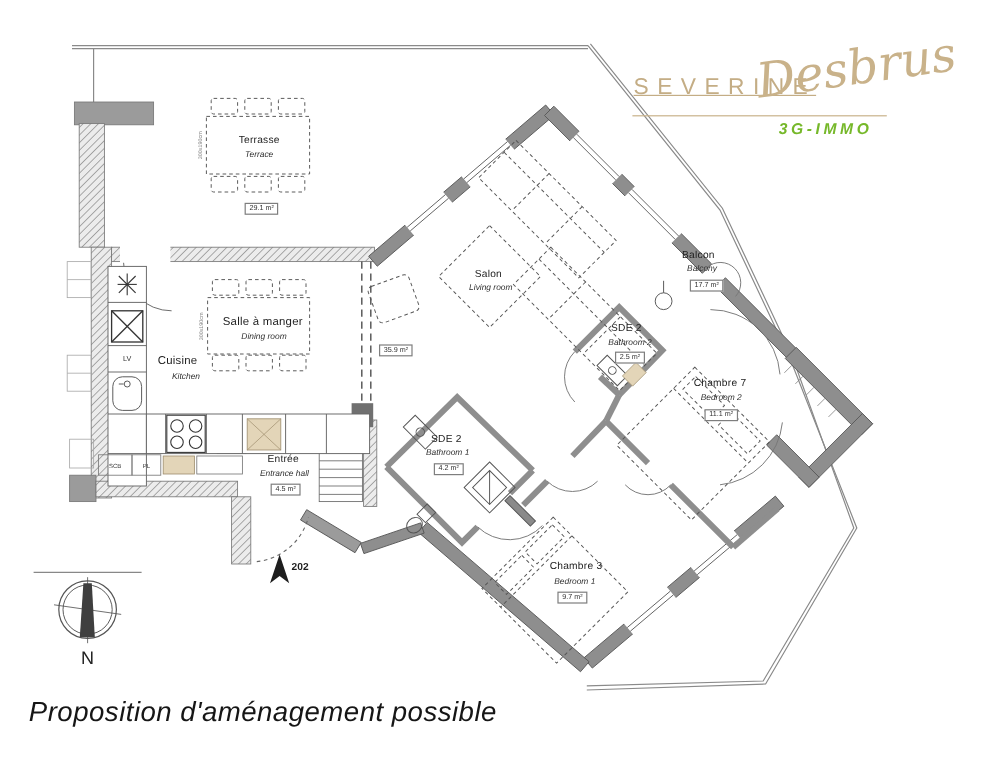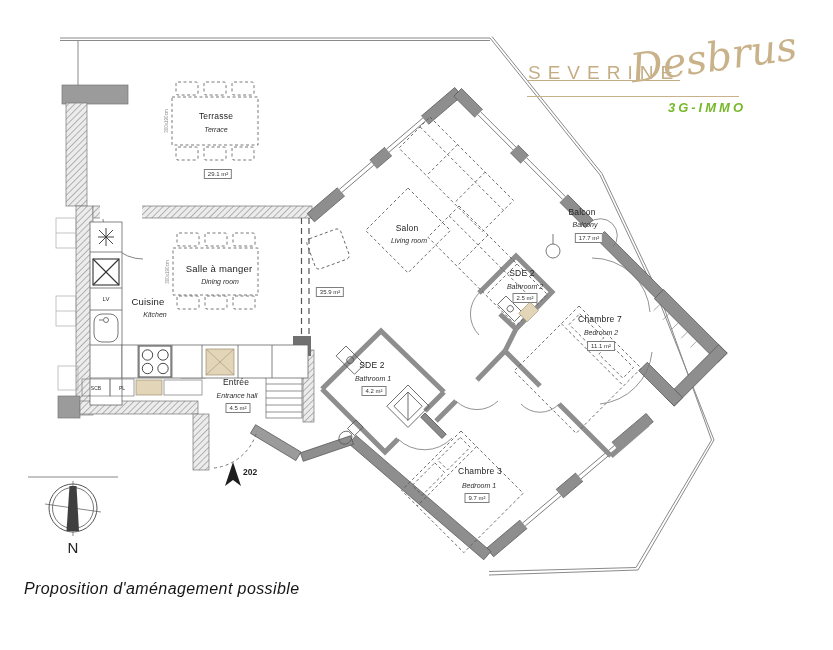--- a/index.html
+++ b/index.html
@@ -13,24 +13,24 @@
   .ren{position:absolute;transform:translate(-50%,-50%);font-style:italic;font-size:7px;
        color:#2f2f2f;white-space:nowrap;}
   .chip{position:absolute;transform:translate(-50%,-50%);font-size:6px;line-height:8px;
         border:1px solid #7e7e7e;padding:0 3px;background:#fff;color:#333;white-space:nowrap;}
   
   .logo-name{position:absolute;left:528px;top:62px;font-size:19px;letter-spacing:7px;
              color:#c4ad85;font-weight:400;text-decoration:underline;}
   .logo-script{position:absolute;left:630px;top:34px;font-family:"DejaVu Serif",serif;
                font-style:italic;font-size:40px;color:#c9b28a;transform:rotate(-8deg);}
   .logo-line{position:absolute;left:527px;top:96px;width:212px;height:1px;background:#c9b28a;}
-  .logo-brand{position:absolute;left:630px;top:100px;width:116px;text-align:right;
+  .logo-brand{position:absolute;left:630px;top:100px;width:116px;text-align:center;
               font-size:13px;font-weight:700;font-style:italic;letter-spacing:3px;color:#76b82a;}
   
-  .caption{position:absolute;left:24px;top:580px;font-size:16px;font-style:italic;
+  .caption{position:absolute;left:24px;top:580px;font-size:23px;font-style:italic;
            color:#161616;letter-spacing:.4px;}
 </style>
 </head>
 <body>
 
 <div id="stage">
 
 <svg id="plan-svg" width="833" height="650" viewBox="0 0 833 650">
   <defs>
     <pattern id="hatch" width="4.5" height="4.5" patternUnits="userSpaceOnUse" patternTransform="rotate(45)">

